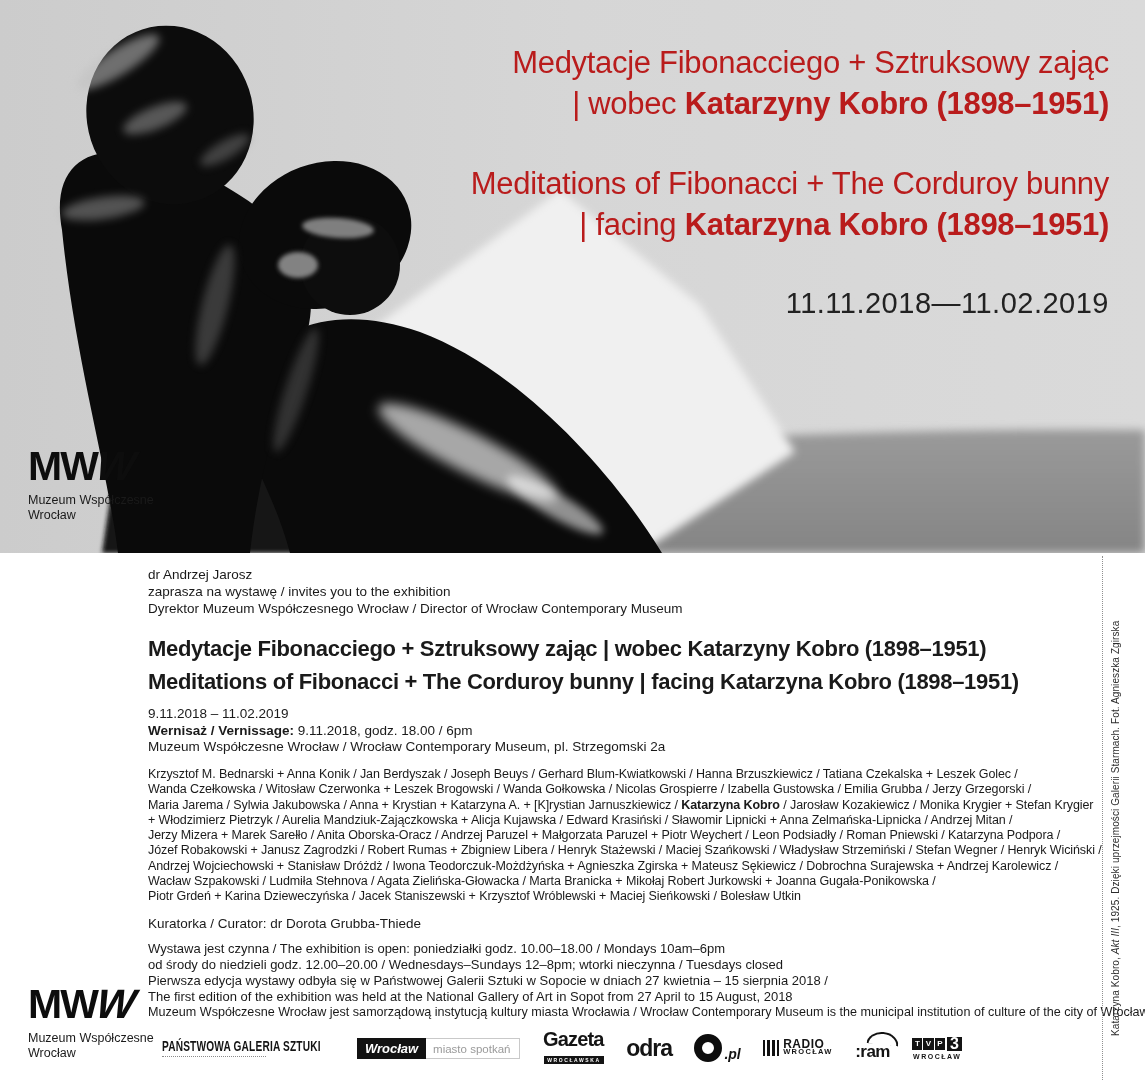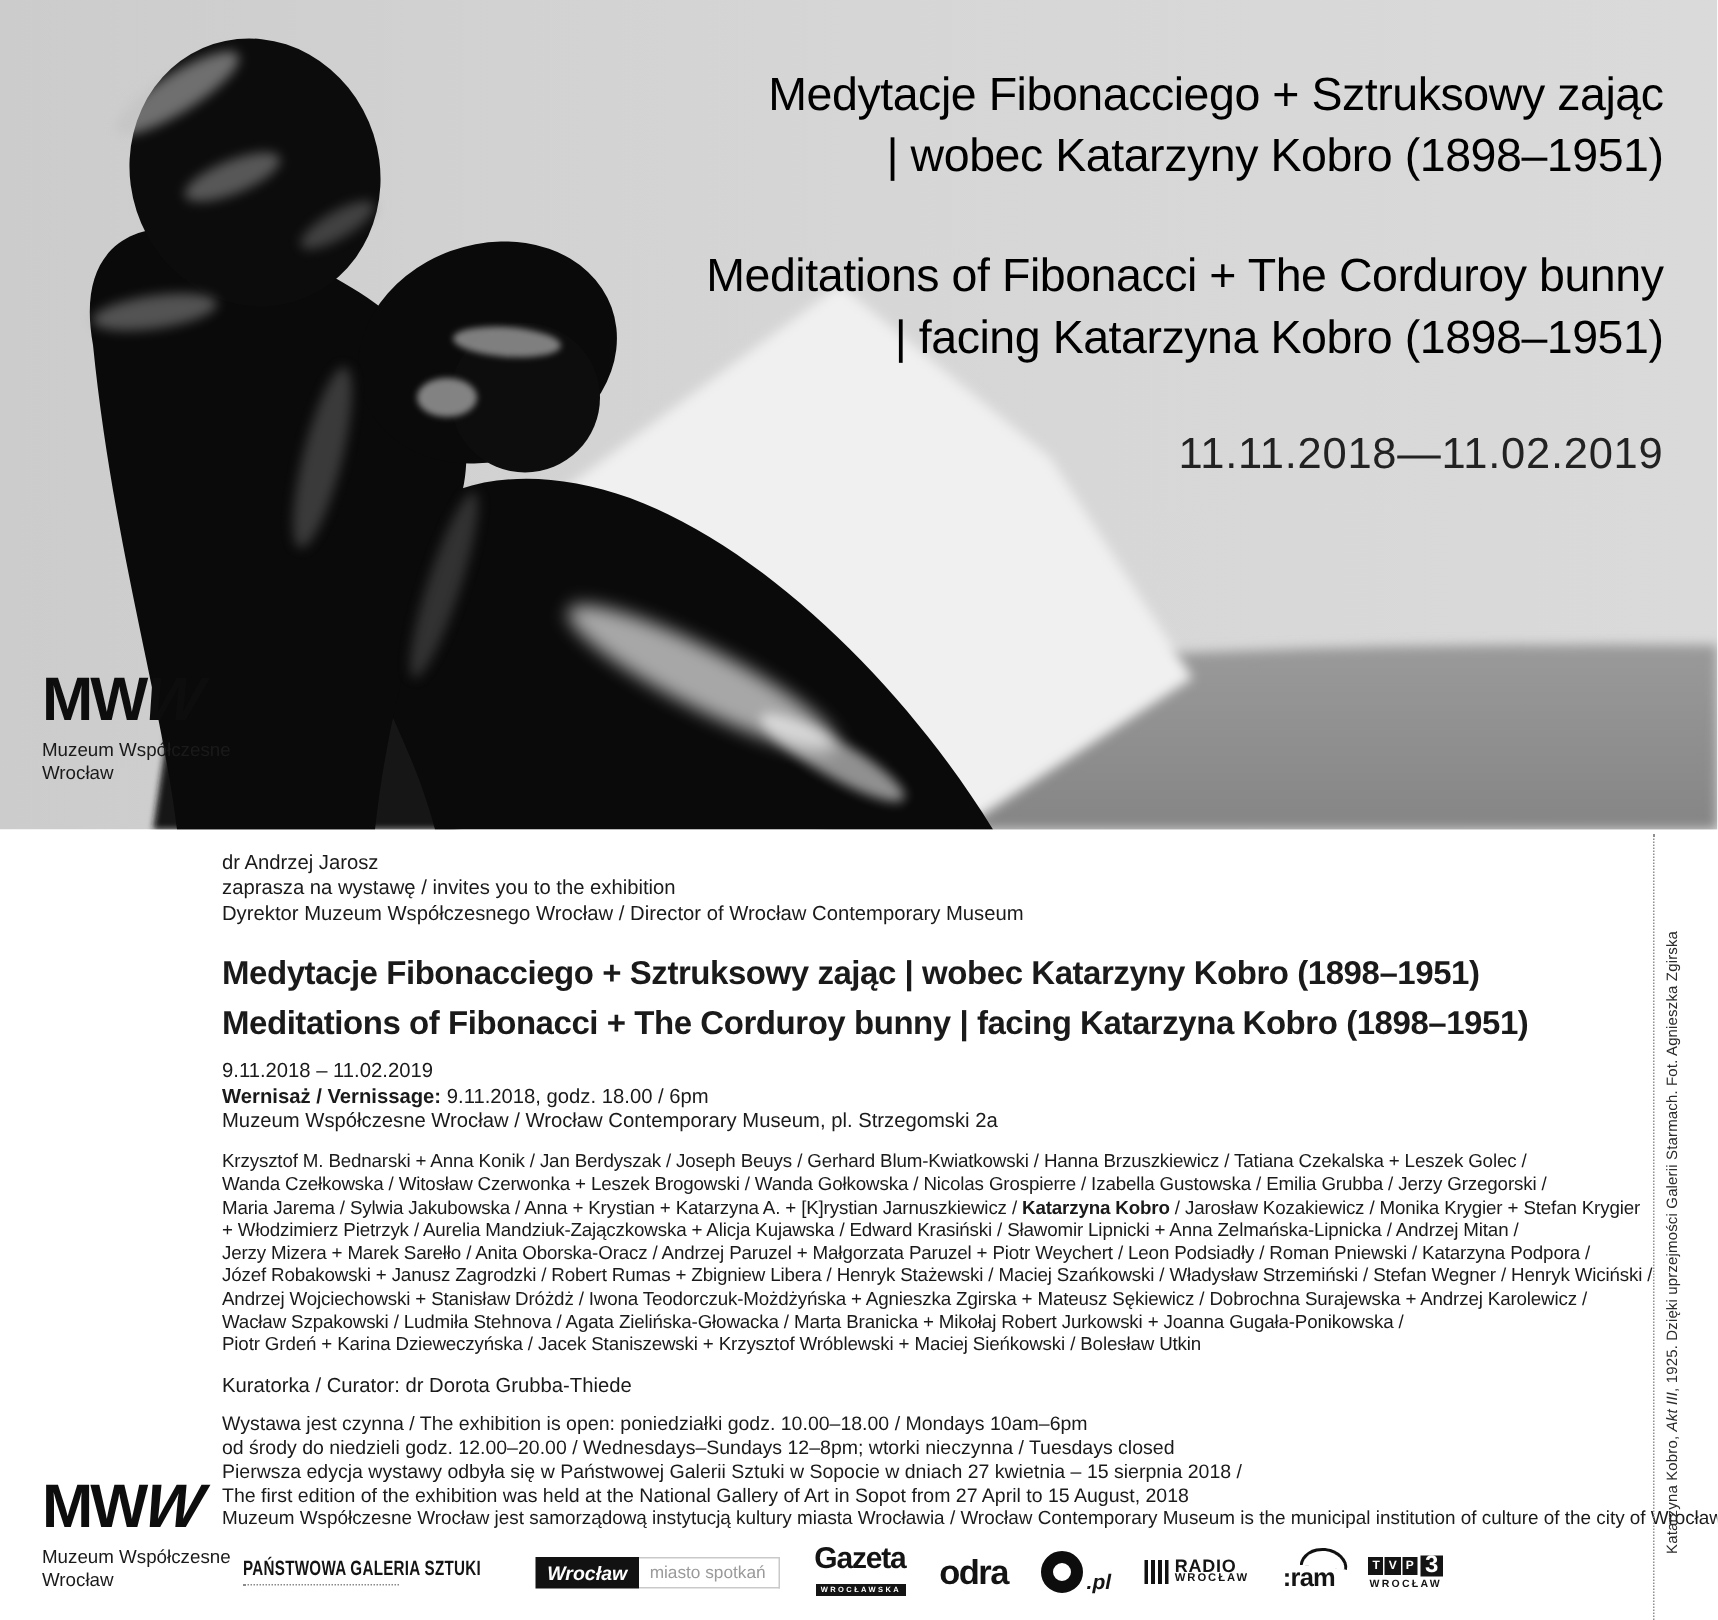--- a/index.html
+++ b/index.html
@@ -4,22 +4,22 @@
 <style>
   html,body{margin:0;padding:0;background:#fff;}
   .poster{
     position:relative;width:1145px;height:1080px;overflow:hidden;background:#ffffff;
     font-family:"Liberation Sans",sans-serif;color:#1a1a1a;
   }
   
   .photo{position:absolute;left:0;top:0;width:1145px;height:553px;}
   .photo svg{display:block;}
   .ph-block{position:absolute;right:36px;text-align:right;font-size:31px;line-height:41px;
-    color:#000000;letter-spacing:-0.3px;white-space:nowrap;}
-  .ph-block b{font-weight:400;}
+    color:#b91c1c;letter-spacing:-0.3px;white-space:nowrap;}
+  .ph-block b{font-weight:700;}
   .ph-pl{top:42px}
   .ph-en{top:163px}
   .ph-date{position:absolute;right:36px;top:287px;font-size:29px;letter-spacing:0.5px;color:#222;white-space:nowrap;}
   
   .mww{position:absolute;left:28px;}
   .mww-top{top:446px}
   .mww-bottom{top:984px}
   .mww-word{font-size:41px;font-weight:700;letter-spacing:-2px;line-height:40px;color:#0d0d0d;}
   .mww-word .skew{display:inline-block;transform:skewX(-18deg);}
   .mww-sub{margin-top:7px;font-size:12.5px;line-height:15px;color:#1a1a1a;}

